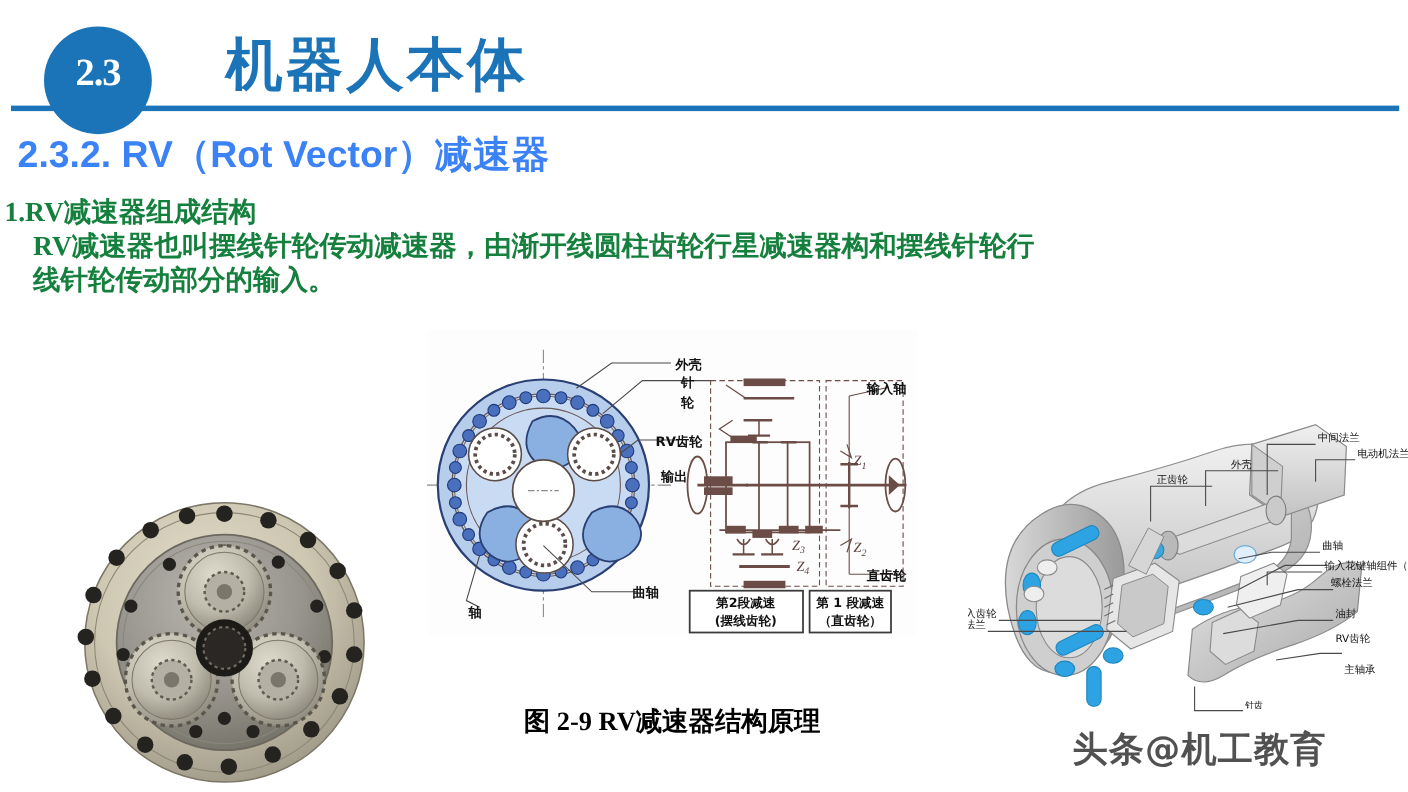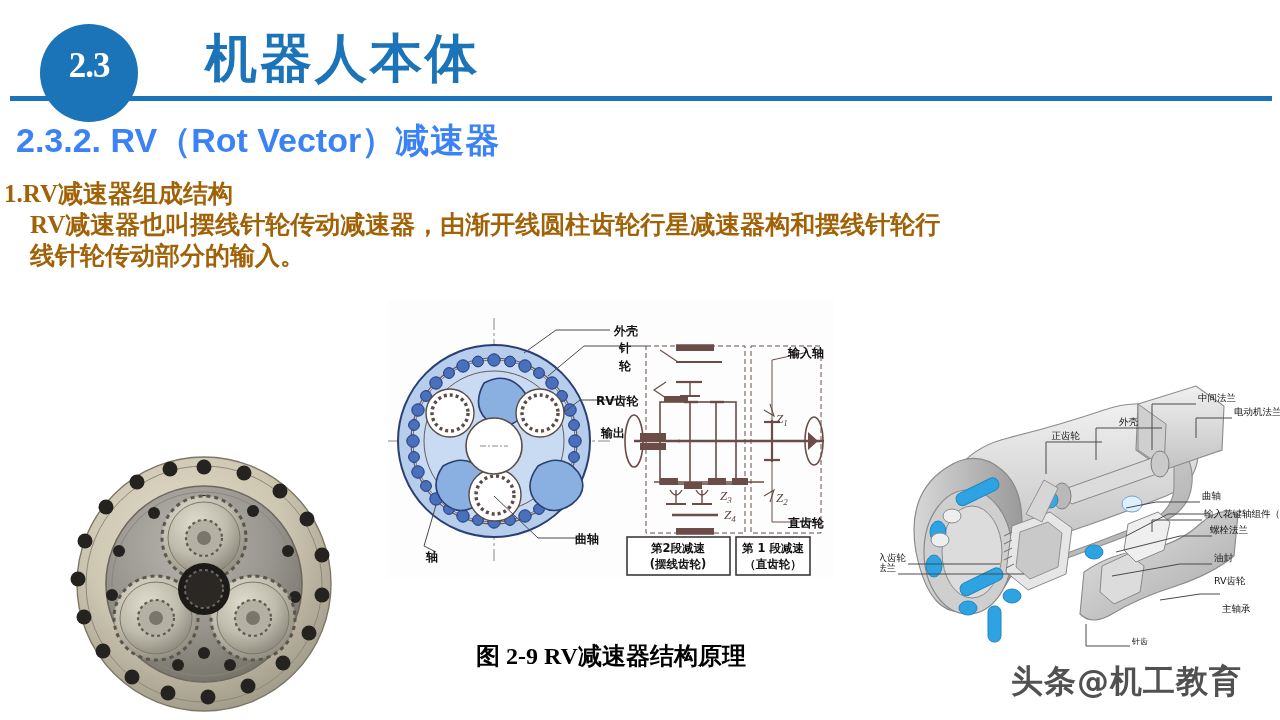--- a/index.html
+++ b/index.html
@@ -47,21 +47,21 @@
   .sec-head{
     position:absolute;left:16px;top:118px;
     font-size:34px;font-weight:bold;color:#3b82f6;
     letter-spacing:0px;white-space:nowrap;
   }
   .sec-head .cn{letter-spacing:1px;}
 
   
   .body-wrap{
     position:absolute;left:4px;top:178px;width:1268px;
-    color:#a16207;
+    color:#15803d;
   }
   .b-line{
     font-size:25px;line-height:31px;font-weight:bold;
     font-family:"Liberation Serif","DejaVu Serif",serif;
     white-space:nowrap;
   }
   .b-line.indent{padding-left:26px;}
 
   
   .photo{
@@ -86,21 +86,20 @@
     position:absolute;left:880px;top:356px;width:400px;height:300px;
   }
   .cut svg{display:block;}
 
   
   .wm{
     position:absolute;left:975px;top:660px;
     font-size:32px;font-weight:bold;color:#3a3a3a;opacity:.88;
     letter-spacing:1px;
     font-family:"DejaVu Sans","Liberation Sans",sans-serif;
-    margin-left:36px;
   }
 </style>
 </head>
 <body>
 
 <div class="slide">
 
   <div class="hdr-rule"></div>
 
   <div class="pin">

